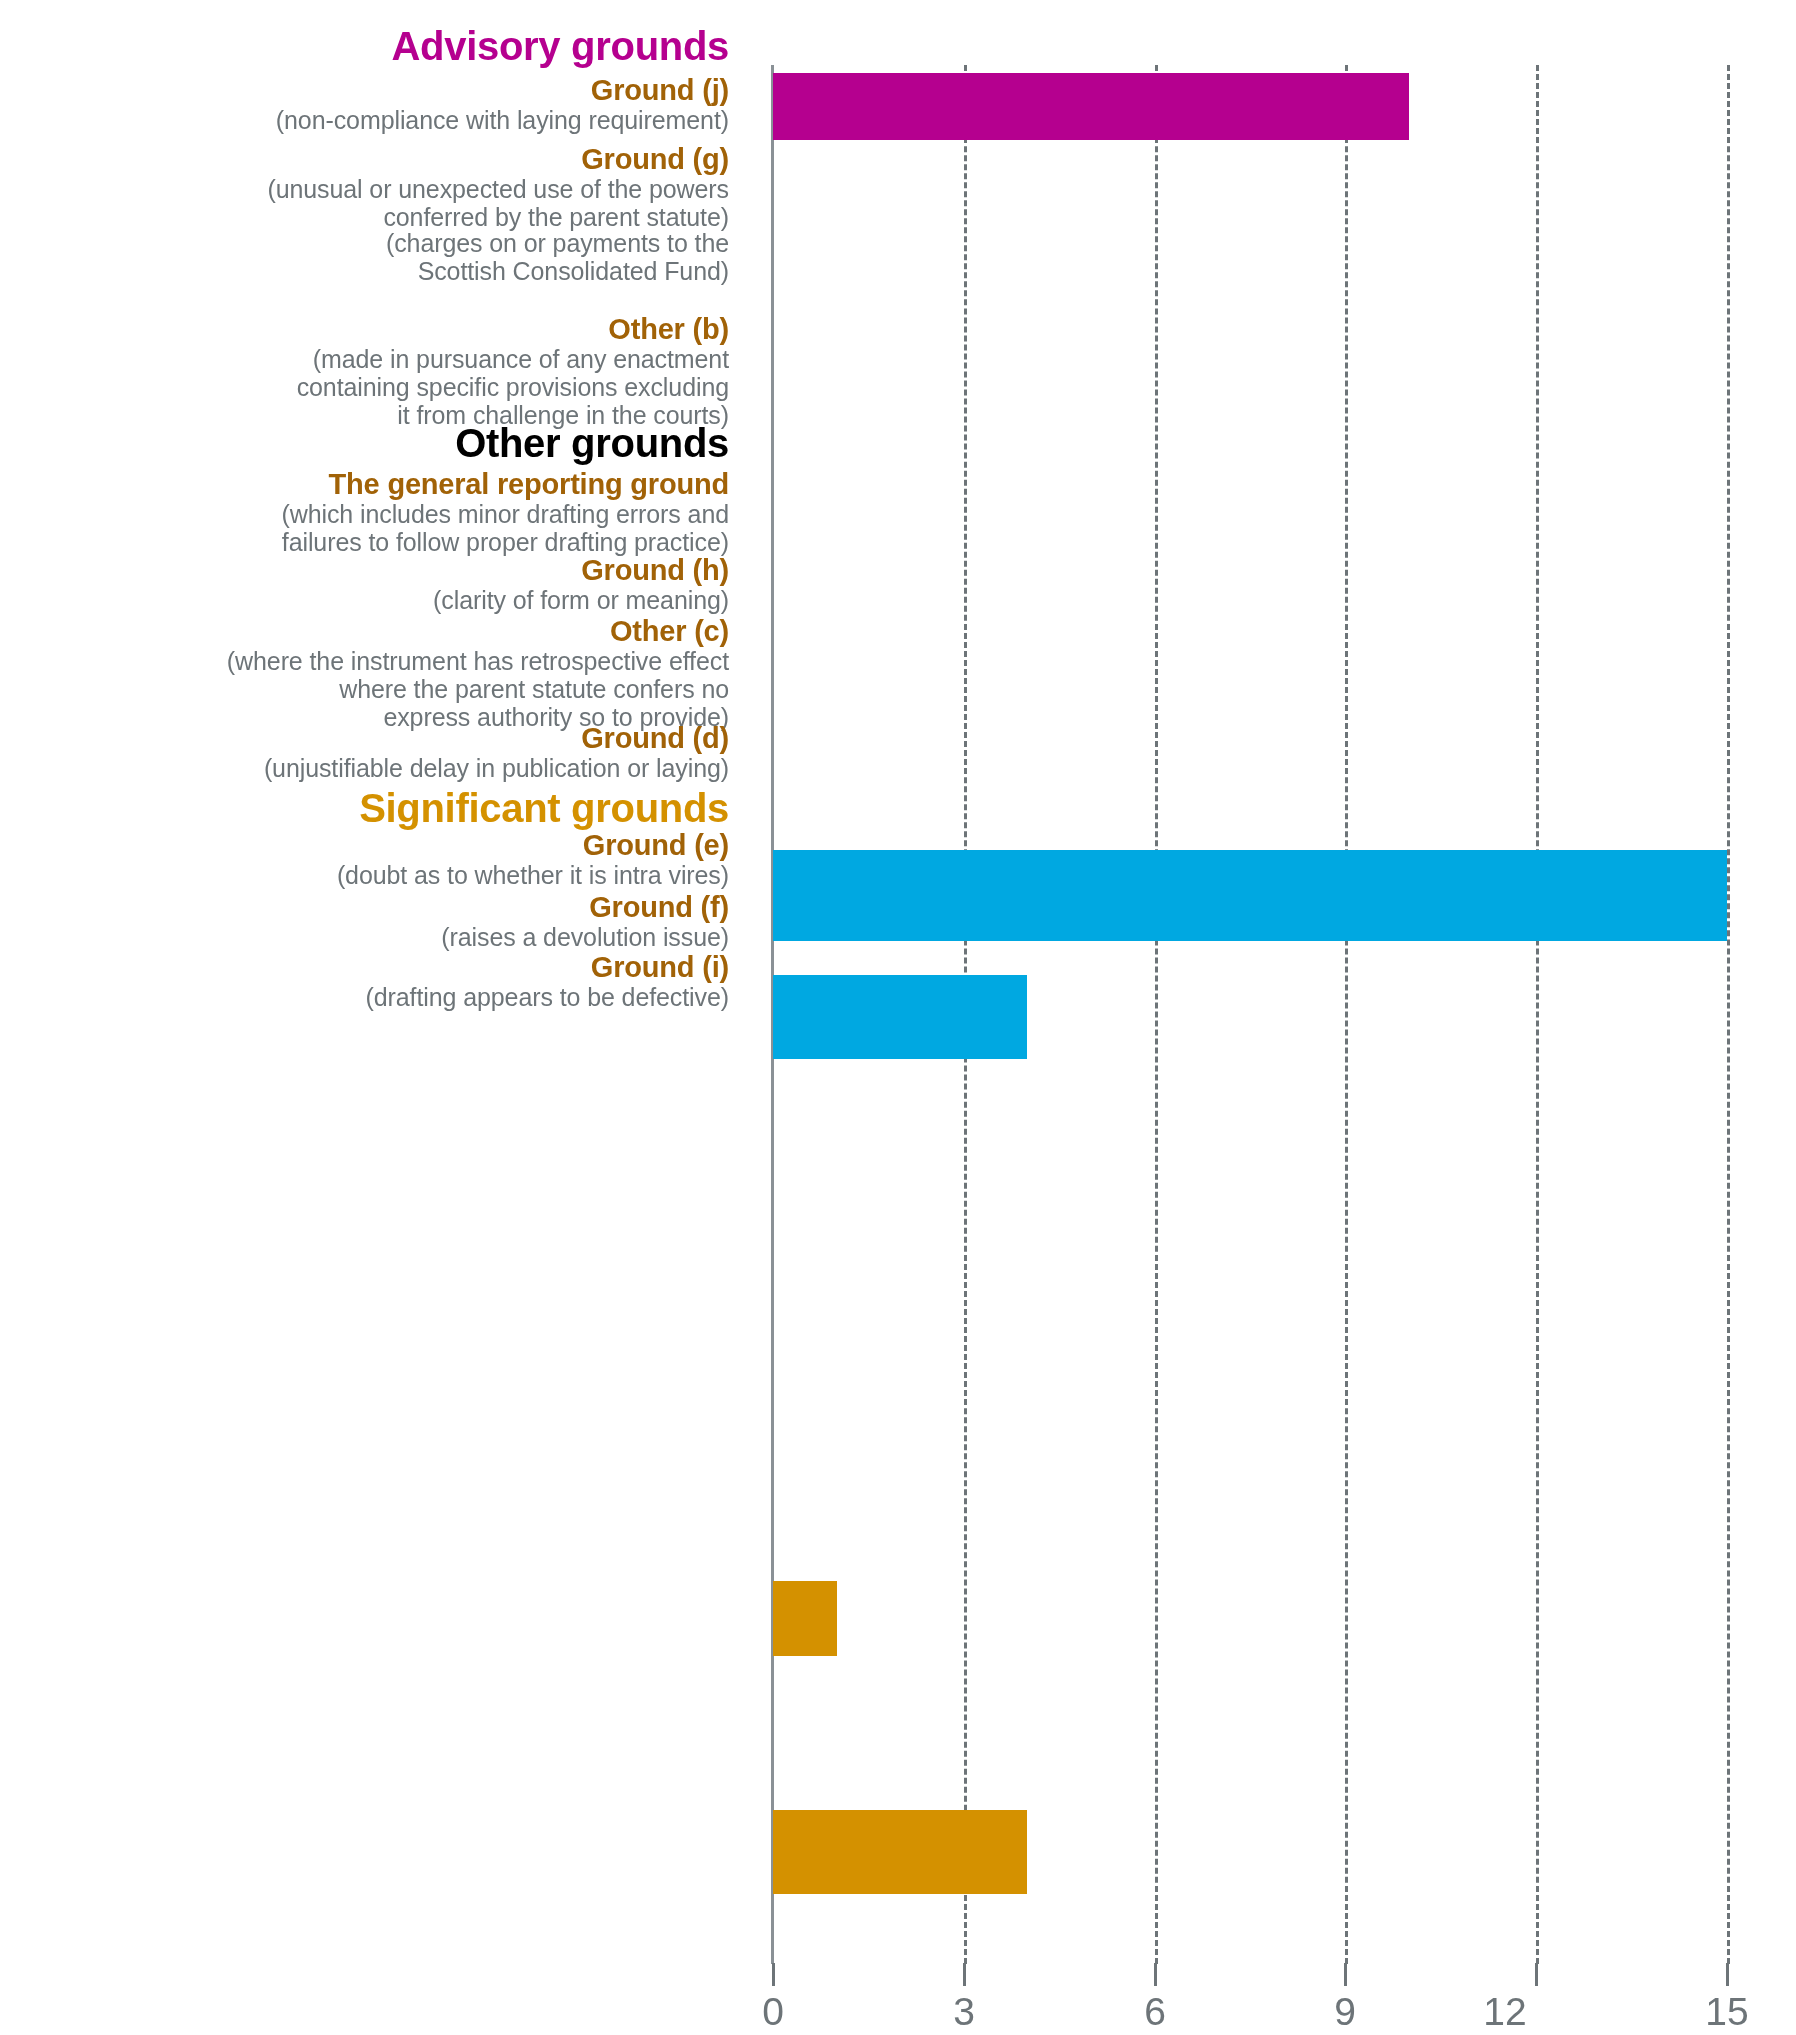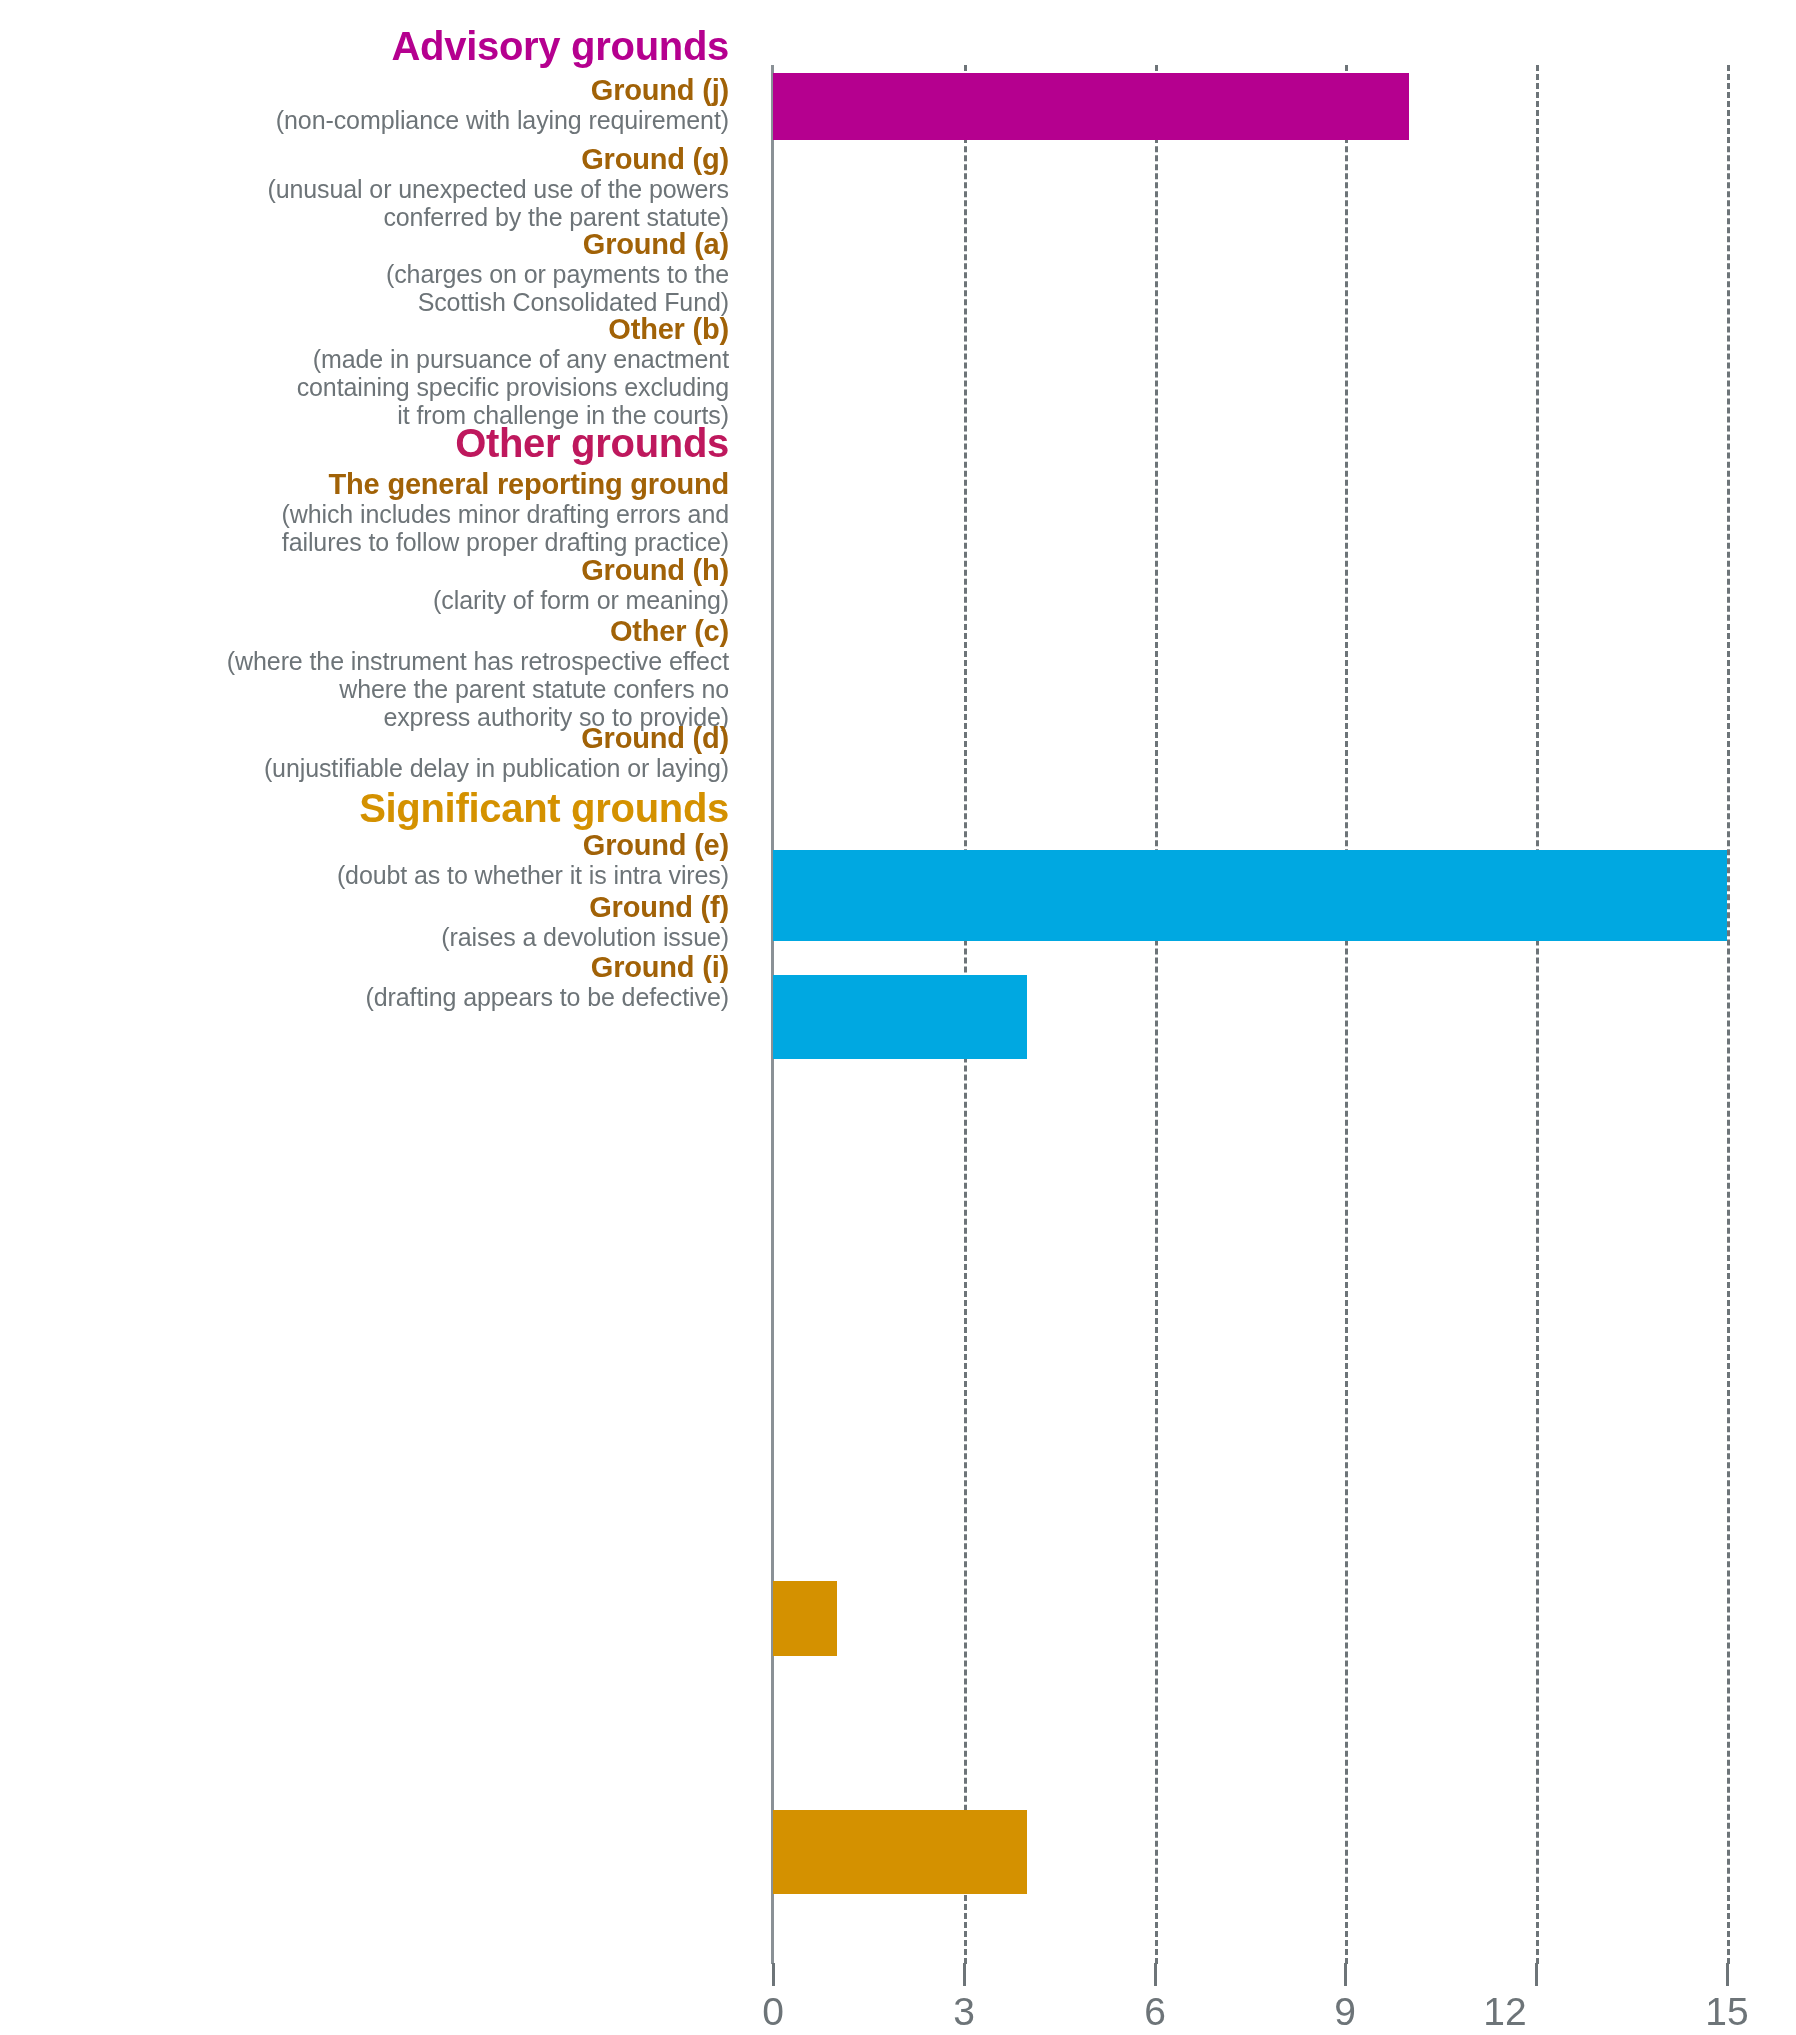--- a/index.html
+++ b/index.html
@@ -28,21 +28,21 @@
     text-align: right;
     padding-right: 20px;
     line-height: 1.06;
   }
   .cat-title {
     font-weight: bold;
     font-size: 40px;
     letter-spacing: -0.3px;
   }
   .cat-advisory { color: #B5008F; }
-  .cat-other    { color: #be185d; }
+  .cat-other    { color: #000000; }
   .cat-signif   { color: #D49100; }
 
   .g-name {
     color: #a16207;
     font-weight: bold;
     font-size: 29px;
     letter-spacing: -0.2px;
   }
   .g-desc {
     color: #6D7478;
@@ -120,21 +120,20 @@
       <div class="g-desc">(non-compliance with laying requirement)</div>
     </div>
 
     <div class="row" style="top:128px;">
       <div class="g-name">Ground (g)</div>
       <div class="g-desc">(unusual or unexpected use of the powers</div>
       <div class="g-desc">conferred by the parent statute)</div>
     </div>
 
     <div class="row" style="top:213px;">
-      <div class="g-name">Ground (a)</div>
       <div class="g-desc">(charges on or payments to the</div>
       <div class="g-desc">Scottish Consolidated Fund)</div>
     </div>
 
     <div class="row" style="top:298px;">
       <div class="g-name">Other (b)</div>
       <div class="g-desc">(made in pursuance of any enactment</div>
       <div class="g-desc">containing specific provisions excluding</div>
       <div class="g-desc">it from challenge in the courts)</div>
     </div>

